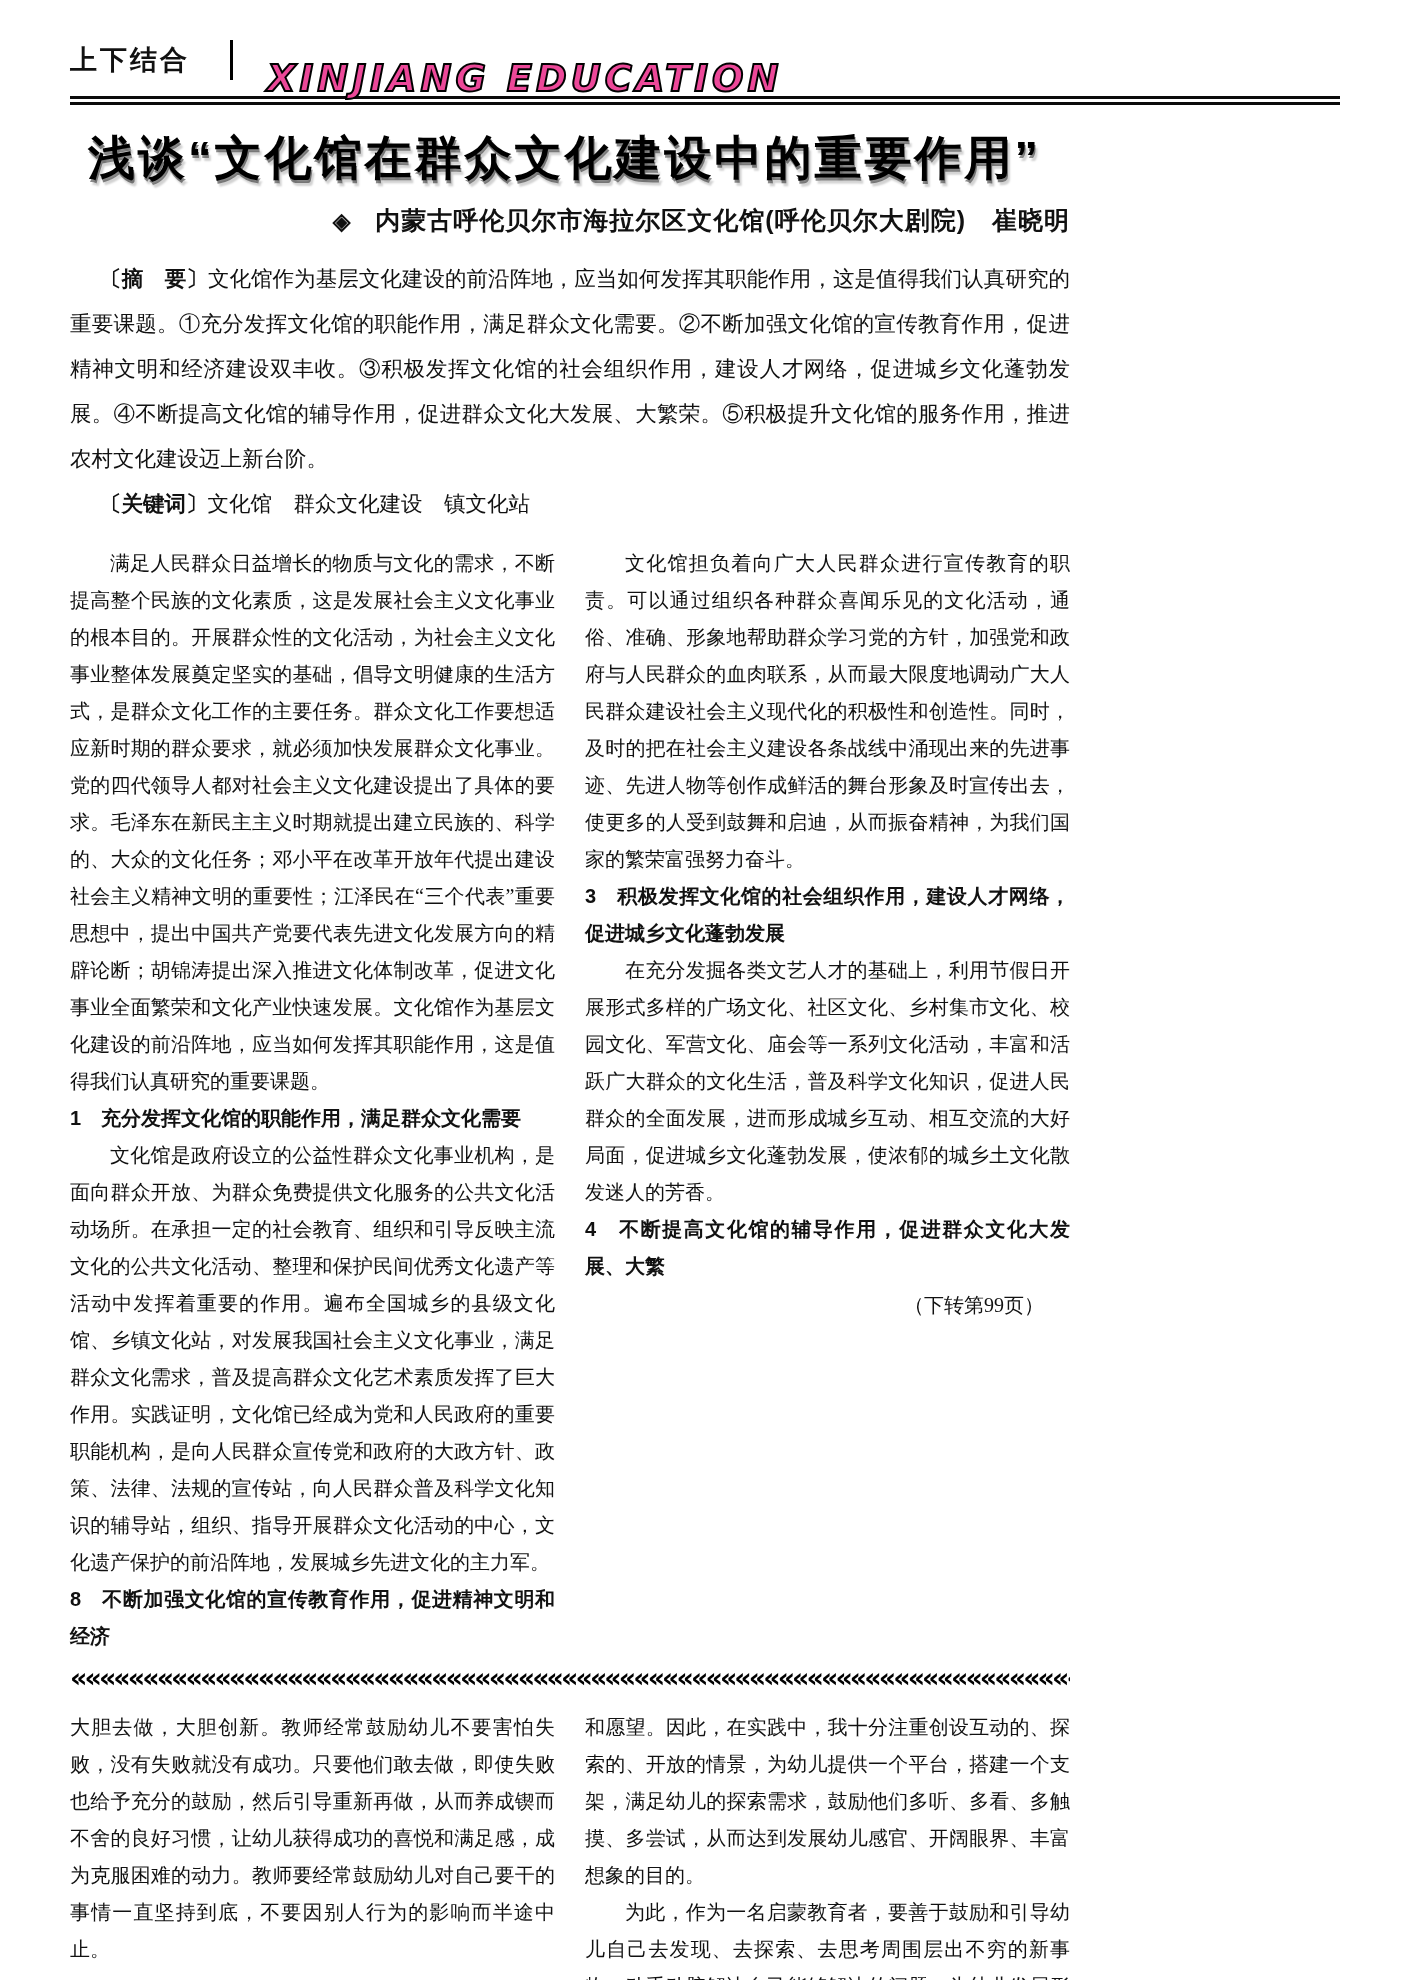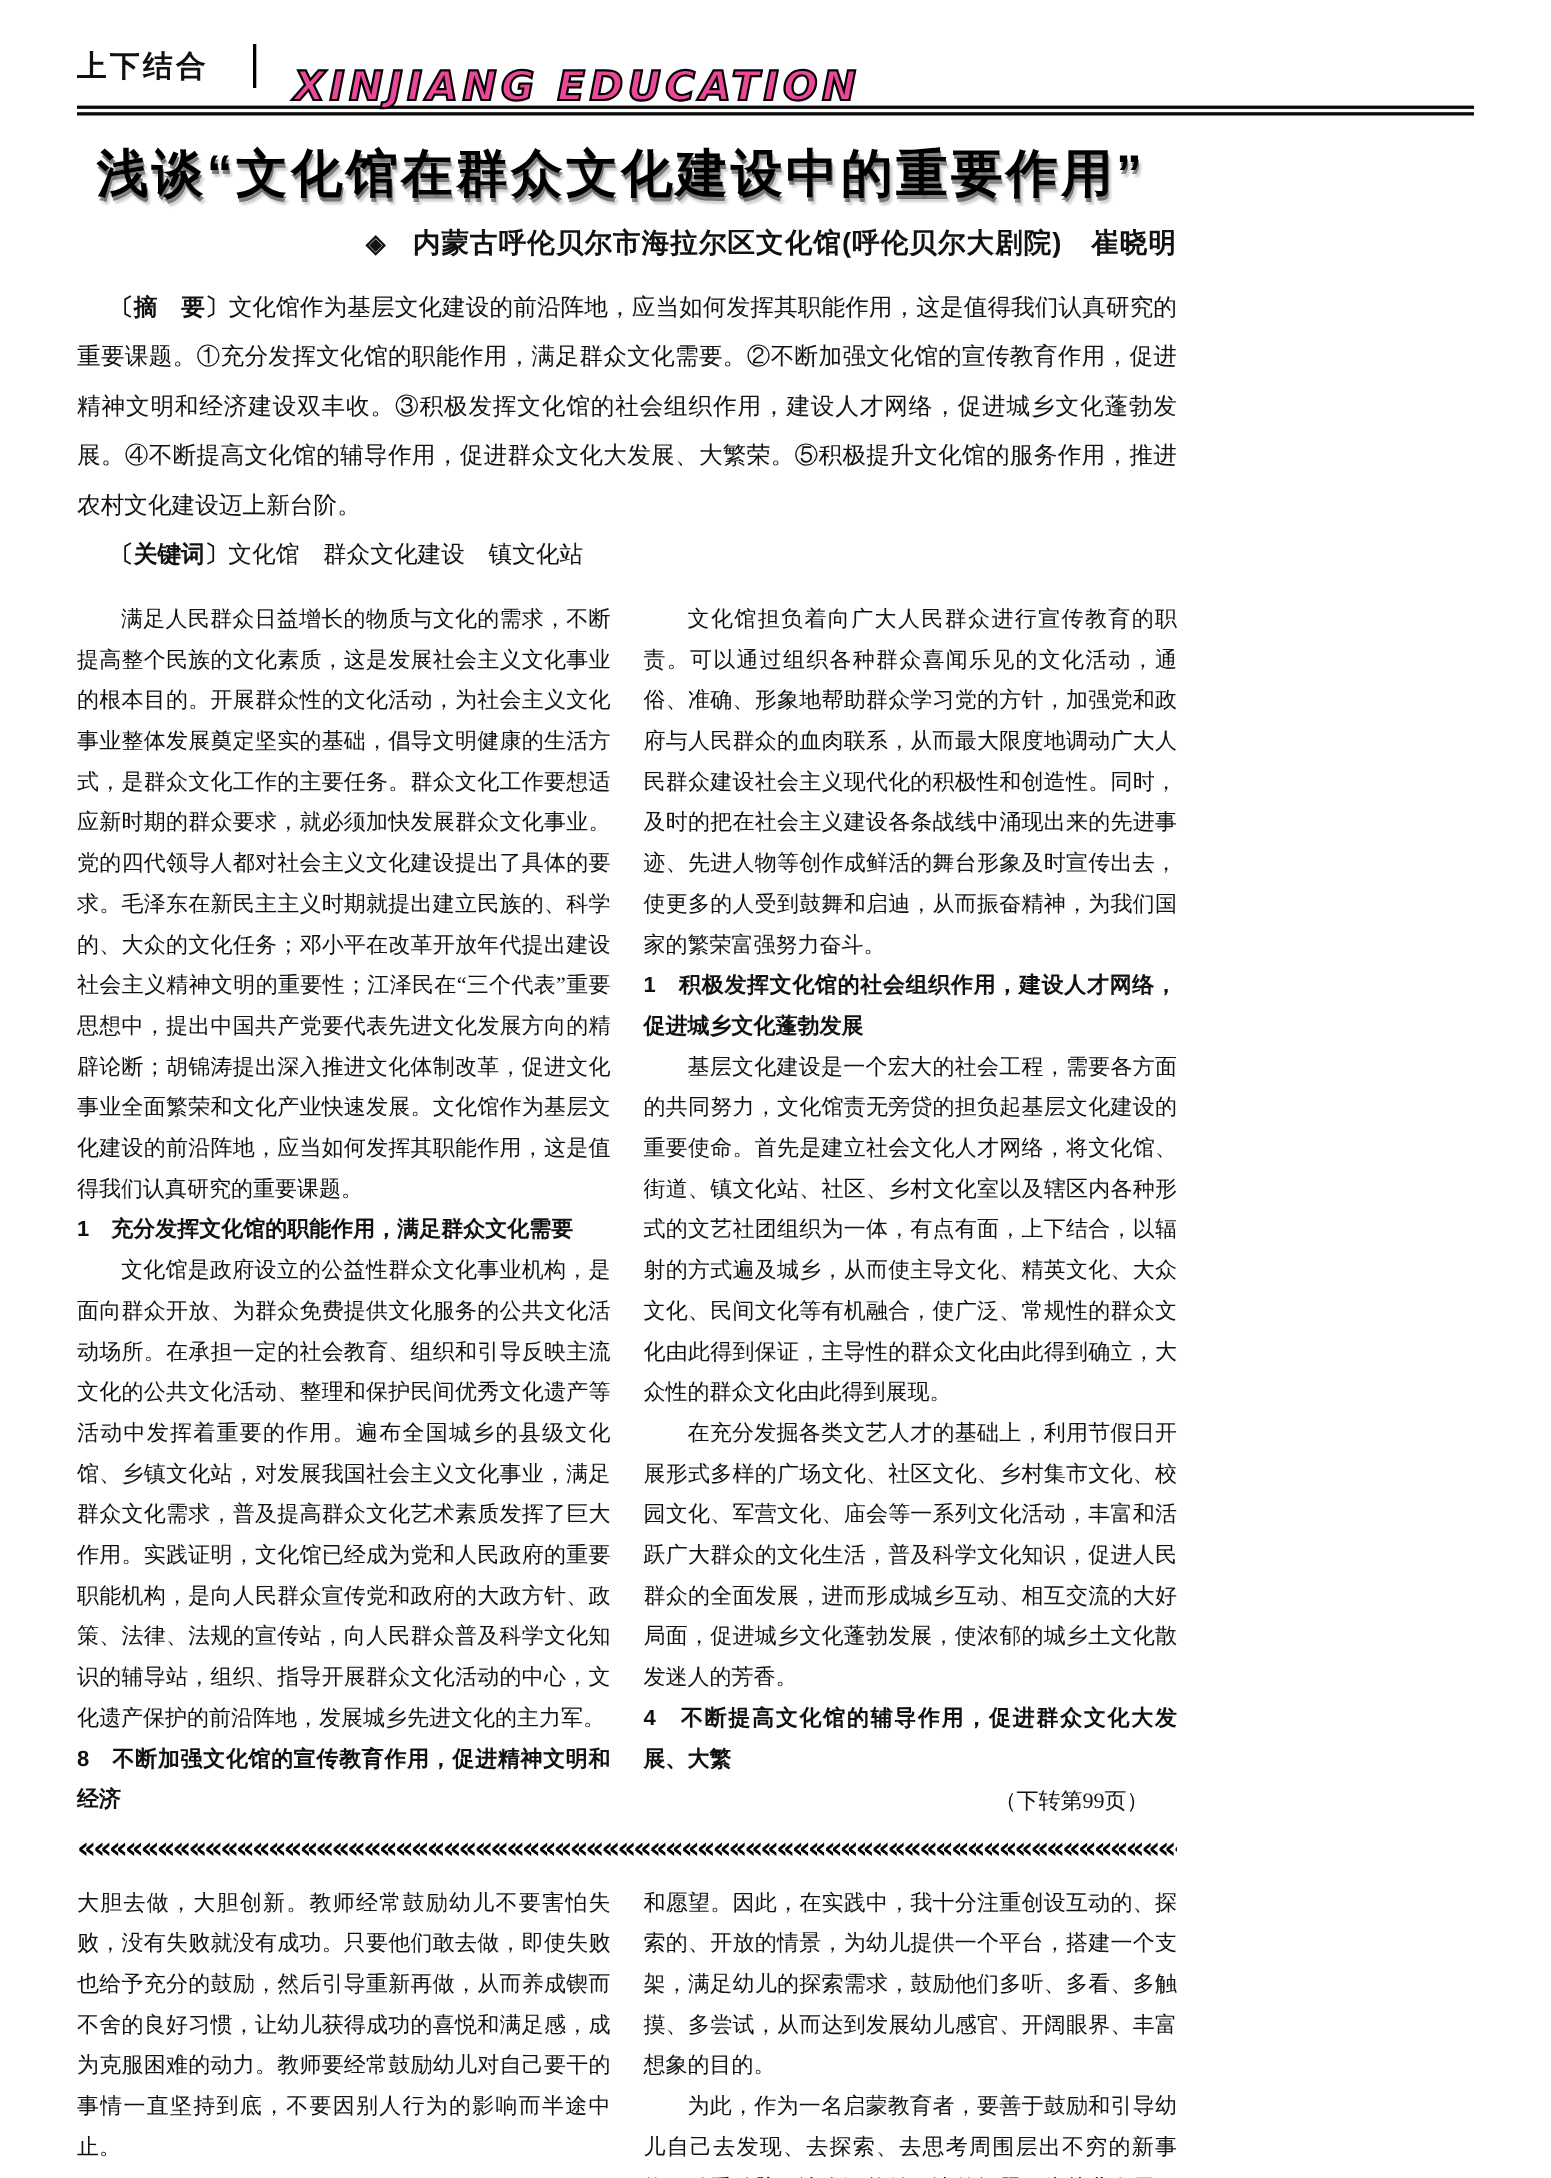--- a/index.html
+++ b/index.html
@@ -150,22 +150,21 @@
   <div class="columns">
     <div class="col">
         <p class="body-para indent">满足人民群众日益增长的物质与文化的需求，不断提高整个民族的文化素质，这是发展社会主义文化事业的根本目的。开展群众性的文化活动，为社会主义文化事业整体发展奠定坚实的基础，倡导文明健康的生活方式，是群众文化工作的主要任务。群众文化工作要想适应新时期的群众要求，就必须加快发展群众文化事业。党的四代领导人都对社会主义文化建设提出了具体的要求。毛泽东在新民主主义时期就提出建立民族的、科学的、大众的文化任务；邓小平在改革开放年代提出建设社会主义精神文明的重要性；江泽民在“三个代表”重要思想中，提出中国共产党要代表先进文化发展方向的精辟论断；胡锦涛提出深入推进文化体制改革，促进文化事业全面繁荣和文化产业快速发展。文化馆作为基层文化建设的前沿阵地，应当如何发挥其职能作用，这是值得我们认真研究的重要课题。</p>
         <p class="body-heading">1　充分发挥文化馆的职能作用，满足群众文化需要</p>
         <p class="body-para indent">文化馆是政府设立的公益性群众文化事业机构，是面向群众开放、为群众免费提供文化服务的公共文化活动场所。在承担一定的社会教育、组织和引导反映主流文化的公共文化活动、整理和保护民间优秀文化遗产等活动中发挥着重要的作用。遍布全国城乡的县级文化馆、乡镇文化站，对发展我国社会主义文化事业，满足群众文化需求，普及提高群众文化艺术素质发挥了巨大作用。实践证明，文化馆已经成为党和人民政府的重要职能机构，是向人民群众宣传党和政府的大政方针、政策、法律、法规的宣传站，向人民群众普及科学文化知识的辅导站，组织、指导开展群众文化活动的中心，文化遗产保护的前沿阵地，发展城乡先进文化的主力军。</p>
         <p class="body-heading">8　不断加强文化馆的宣传教育作用，促进精神文明和经济</p>
       </div>
     <div class="col">
       <div>
           <p class="body-para indent">文化馆担负着向广大人民群众进行宣传教育的职责。可以通过组织各种群众喜闻乐见的文化活动，通俗、准确、形象地帮助群众学习党的方针，加强党和政府与人民群众的血肉联系，从而最大限度地调动广大人民群众建设社会主义现代化的积极性和创造性。同时，及时的把在社会主义建设各条战线中涌现出来的先进事迹、先进人物等创作成鲜活的舞台形象及时宣传出去，使更多的人受到鼓舞和启迪，从而振奋精神，为我们国家的繁荣富强努力奋斗。</p>
-          <p class="body-heading">1　积极发挥文化馆的社会组织作用，建设人才网络，促进城乡文化蓬勃发展</p>
-          <p class="body-para indent">基层文化建设是一个宏大的社会工程，需要各方面的共同努力，文化馆责无旁贷的担负起基层文化建设的重要使命。首先是建立社会文化人才网络，将文化馆、街道、镇文化站、社区、乡村文化室以及辖区内各种形式的文艺社团组织为一体，有点有面，上下结合，以辐射的方式遍及城乡，从而使主导文化、精英文化、大众文化、民间文化等有机融合，使广泛、常规性的群众文化由此得到保证，主导性的群众文化由此得到确立，大众性的群众文化由此得到展现。</p>
+          <p class="body-heading">3　积极发挥文化馆的社会组织作用，建设人才网络，促进城乡文化蓬勃发展</p>
           <p class="body-para indent">在充分发掘各类文艺人才的基础上，利用节假日开展形式多样的广场文化、社区文化、乡村集市文化、校园文化、军营文化、庙会等一系列文化活动，丰富和活跃广大群众的文化生活，普及科学文化知识，促进人民群众的全面发展，进而形成城乡互动、相互交流的大好局面，促进城乡文化蓬勃发展，使浓郁的城乡土文化散发迷人的芳香。</p>
           <p class="body-heading">4　不断提高文化馆的辅导作用，促进群众文化大发展、大繁</p>
         </div>
       <div class="continuation-note">（下转第99页）</div>
     </div>
   </div>
 
   <div class="chevron-divider">««««««««««««««««««««««««««««««««««««««««««««««««««««««««««««««««««««««««««««««««««««««««««««</div>
 
   <div class="columns">

